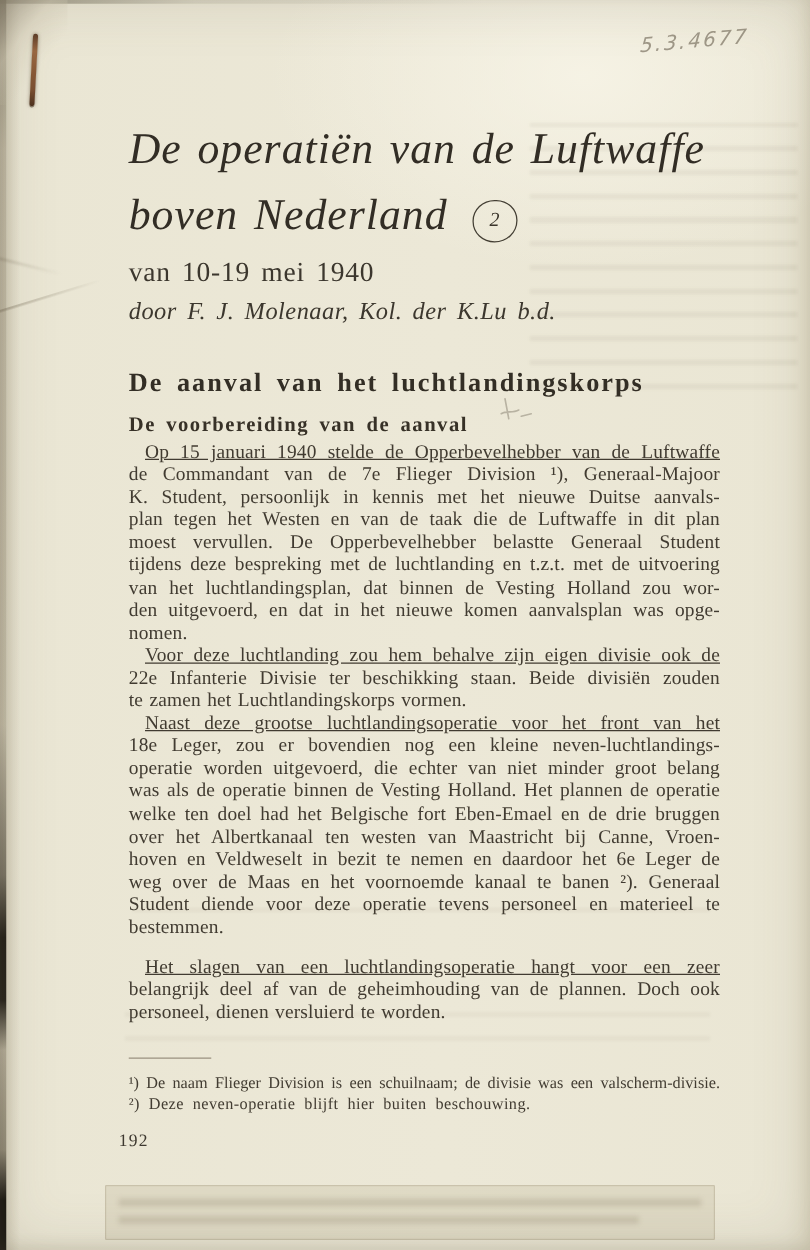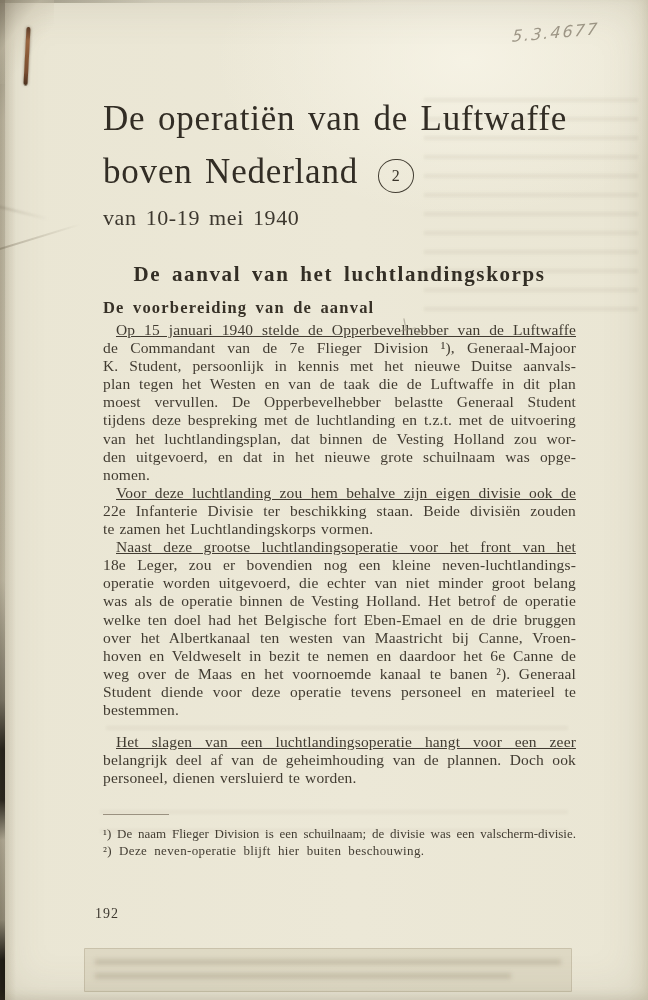--- a/index.html
+++ b/index.html
@@ -51,30 +51,30 @@
 
   .showthrough-box { position:absolute; left:84px; top:948px; width:486px; height:42px;
     background:rgba(203,195,168,.38); border:1px solid rgba(168,158,132,.38); border-radius:1px; }
   .showthrough-box i { position:absolute; display:block; height:6px; left:10px; right:10px;
     background:rgba(146,136,112,.28); filter:blur(2px); }
   .showthrough-box i:nth-child(1){ top:10px; } .showthrough-box i:nth-child(2){ top:24px; right:60px; }
 
   
   .content { position:absolute; left:103px; top:0; width:473px; }
   .title { margin:92px 0 0 0; font-weight:normal; font-size:35px; line-height:53px;
-    color:#322d25; letter-spacing:.8px; word-spacing:3px; }
+    color:#322d25; letter-spacing:.8px; word-spacing:3px;font-style:italic; }
   .circle-badge { display:inline-flex; align-items:center; justify-content:center;
     width:34px; height:32px; margin-left:20px; vertical-align:2px;
     border:1.6px solid #433e33; border-radius:50% 48% 52% 50%;
     font-size:16px; line-height:1; color:#3a352b; }
   .subtitle { margin-top:8px; font-size:22px; line-height:24px; letter-spacing:.6px; word-spacing:3px; color:#3c372e; }
   .byline { margin-top:7px; font-size:19.5px; line-height:25px; font-style:italic;
     letter-spacing:.4px; word-spacing:3px; color:#3c372e; }
   .section { margin:31px 0 0 0; font-size:21px; line-height:27px; font-weight:bold;
-    letter-spacing:1.6px; word-spacing:4px; color:#332e25;text-align:center; }
+    letter-spacing:1.6px; word-spacing:4px; color:#332e25; }
   .subsection { margin:9px 0 0 0; font-size:16.5px; line-height:21px; font-weight:bold;
     letter-spacing:1.2px; word-spacing:3px; color:#373127; }
   .pencil-mark { position:absolute; left:292px; top:318px; opacity:.55; }
 
   .para { margin:0; font-size:15.5px; line-height:18.1px; letter-spacing:.15px; word-spacing:1px; }
   .para.first { margin-top:3px; }
   .para.gap { margin-top:14px; }
   .line { white-space:nowrap; }
   .just { white-space:normal; text-align:justify; text-align-last:justify; }
   .indent { text-indent:13px;text-decoration:underline; }
@@ -105,54 +105,55 @@
   <div class="ghost g2"></div>
   <div class="ghost g3"></div>
 
   <div class="content">
 
     <h1 class="title"><span>De operatiën van de Luftwaffe</span><br><span>boven Nederland</span><span class="circle-badge">
           <span>2</span>
         </span></h1>
 
     <div class="subtitle">van 10-19 mei 1940</div>
+    <div class="byline">door F. J. Molenaar, Kol. der K.Lu b.d.</div>
 
     <h2 class="section">De aanval van het luchtlandingskorps</h2>
     <h3 class="subsection">De voorbereiding van de aanval</h3>
 
     <svg class="pencil-mark" width="36" height="26" viewBox="0 0 36 26">
       <path d="M9 1 L12 17 M6 13 C10 10 15 13 20 10 M22 15 l8 -2" fill="none" stroke="#8f8878" stroke-width="1.3" stroke-linecap="round"></path>
     </svg>
 
     <div class="para first">
       <div class="line just indent">Op 15 januari 1940 stelde de Opperbevelhebber van de Luftwaffe</div>
       <div class="line just">de Commandant van de 7e Flieger Division ¹), Generaal-Majoor</div>
       <div class="line just">K. Student, persoonlijk in kennis met het nieuwe Duitse aanvals-</div>
       <div class="line just">plan tegen het Westen en van de taak die de Luftwaffe in dit plan</div>
       <div class="line just">moest vervullen. De Opperbevelhebber belastte Generaal Student</div>
       <div class="line just">tijdens deze bespreking met de luchtlanding en t.z.t. met de uitvoering</div>
       <div class="line just">van het luchtlandingsplan, dat binnen de Vesting Holland zou wor-</div>
-      <div class="line just">den uitgevoerd, en dat in het nieuwe grote schuilnaam was opge-</div>
+      <div class="line just">den uitgevoerd, en dat in het nieuwe komen aanvalsplan was opge-</div>
       <div class="line">nomen.</div>
     </div>
 
     <div class="para">
       <div class="line just indent">Voor deze luchtlanding zou hem behalve zijn eigen divisie ook de</div>
       <div class="line just">22e Infanterie Divisie ter beschikking staan. Beide divisiën zouden</div>
       <div class="line">te zamen het Luchtlandingskorps vormen.</div>
     </div>
 
     <div class="para">
       <div class="line just indent">Naast deze grootse luchtlandingsoperatie voor het front van het</div>
       <div class="line just">18e Leger, zou er bovendien nog een kleine neven-luchtlandings-</div>
       <div class="line just">operatie worden uitgevoerd, die echter van niet minder groot belang</div>
-      <div class="line just">was als de operatie binnen de Vesting Holland. Het betrof de operatie</div>
+      <div class="line just">was als de operatie binnen de Vesting Holland. Het plannen de operatie</div>
       <div class="line just">welke ten doel had het Belgische fort Eben-Emael en de drie bruggen</div>
       <div class="line just">over het Albertkanaal ten westen van Maastricht bij Canne, Vroen-</div>
-      <div class="line just">hoven en Veldweselt in bezit te nemen en daardoor het 6e Canne de</div>
+      <div class="line just">hoven en Veldweselt in bezit te nemen en daardoor het 6e Leger de</div>
       <div class="line just">weg over de Maas en het voornoemde kanaal te banen ²). Generaal</div>
       <div class="line just">Student diende voor deze operatie tevens personeel en materieel te</div>
       <div class="line">bestemmen.</div>
     </div>
 
     <div class="para gap">
       <div class="line just indent">Het slagen van een luchtlandingsoperatie hangt voor een zeer</div>
       <div class="line just">belangrijk deel af van de geheimhouding van de plannen. Doch ook</div>
       <div class="line">personeel, dienen versluierd te worden.</div>
     </div>

